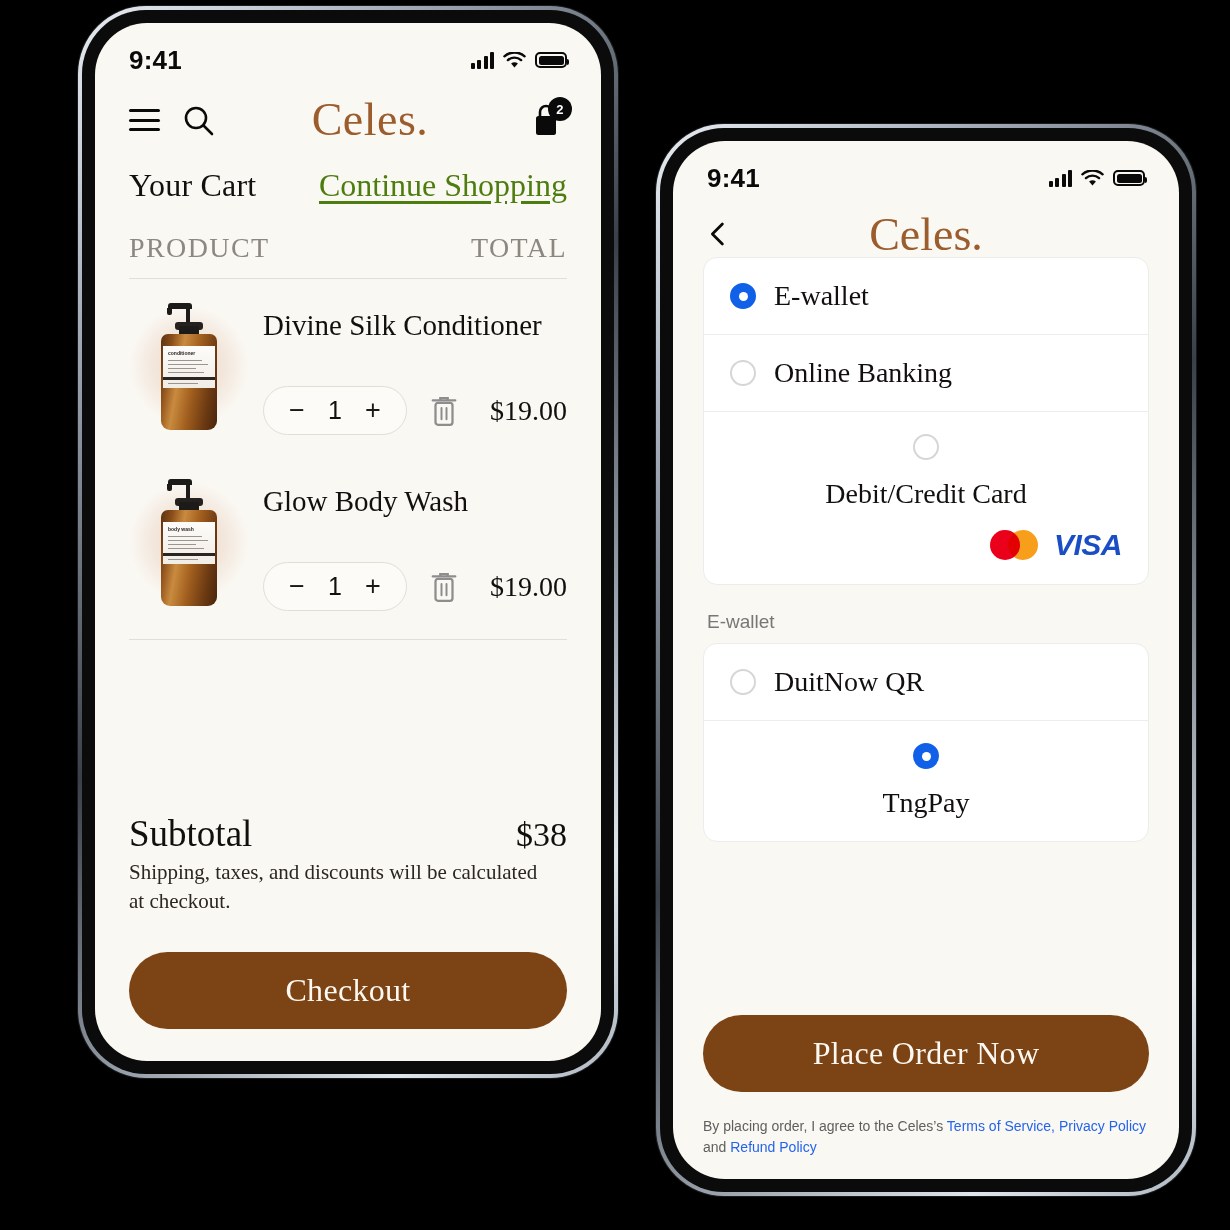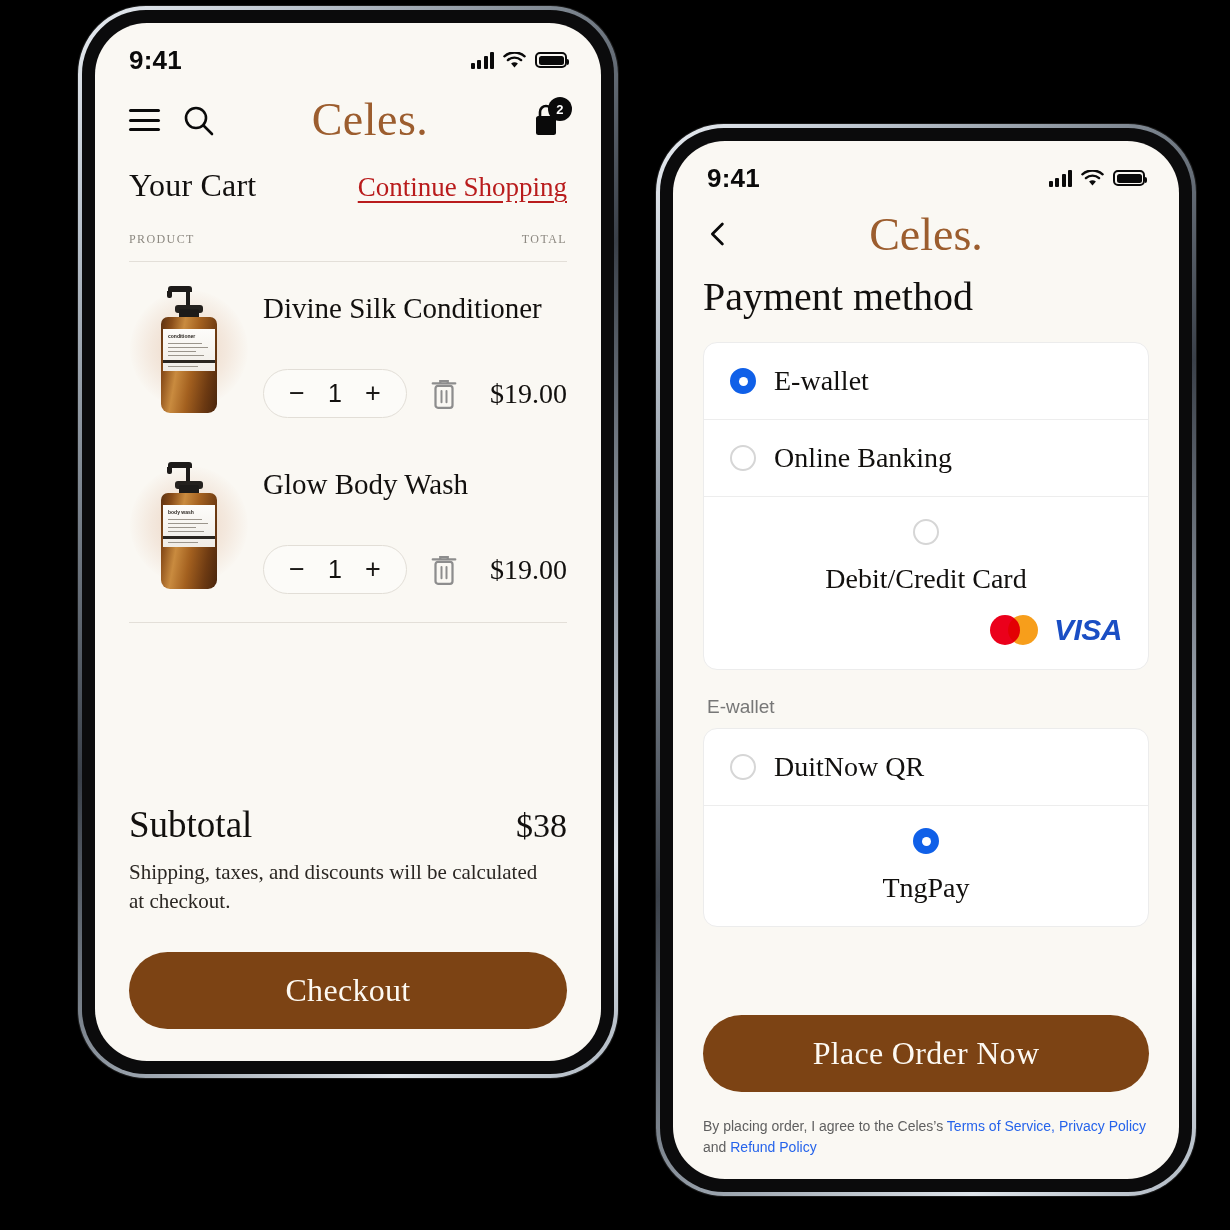--- a/index.html
+++ b/index.html
@@ -89,28 +89,28 @@
     background: #0a0a0a; color: #fff;
     font-family: "Liberation Sans", sans-serif; font-size: 13px; font-weight: bold;
     display: flex; align-items: center; justify-content: center;
   }
 
   
   .cart-body { flex: 1; display: flex; flex-direction: column; padding: 0 34px; min-height: 0; }
   .cart-head { display: flex; align-items: baseline; justify-content: space-between; margin-top: 14px; }
   .cart-title { font-size: 32px; color: #12100e; letter-spacing: .2px; }
   .continue-shopping {
-    font-size: 27px; color: #b91c1c; text-decoration: underline;
+    font-size: 32px; color: #4d7c0f; text-decoration: underline;
     text-underline-offset: 5px; cursor: pointer;
   }
   .col-head {
     display: flex; justify-content: space-between;
     margin-top: 28px; padding-bottom: 14px;
     border-bottom: 1px solid #e3dfd8;
-    font-size: 12px; letter-spacing: 1.4px; color: #8c8880;
+    font-size: 28px; letter-spacing: 1.4px; color: #8c8880;
   }
 
   .item {
     display: flex; gap: 4px; padding-top: 16px; align-items: flex-start;
   }
   .thumb {
     width: 120px; height: 142px; flex: none;
     position: relative; display: flex; align-items: center; justify-content: center;
   }
   .glow {
@@ -155,21 +155,21 @@
   .item-price {
     margin-left: auto; font-size: 28px; color: #12100e; white-space: nowrap;
   }
   .cart-divider { border-top: 1px solid #e3dfd8; margin-top: 26px; }
   .spacer { flex: 1; }
 
   
   .subtotal-row { display: flex; align-items: baseline; justify-content: space-between; }
   .subtotal-label { font-size: 37px; color: #12100e; }
   .subtotal-value { font-size: 34px; color: #12100e; }
-  .subtotal-note { font-size: 21px; line-height: 1.38; color: #2b2723; margin-top: 12px; max-width: 420px; }
+  .subtotal-note { font-size: 21px; line-height: 1.38; color: #2b2723; margin-top: 3px; max-width: 420px; }
 
   .cta {
     display: block; width: 100%; border: none; cursor: pointer;
     background: #7c4314; color: #fdf9f2;
     border-radius: 999px; padding: 20px 0;
     font-family: "Liberation Serif", serif; font-size: 32px; letter-spacing: .3px;
   }
   .cart-cta-wrap { padding: 36px 0 32px 0; }
 
   
@@ -409,21 +409,20 @@
       </div>
 
       <div class="pay-appbar">
         <svg class="back-chev" viewBox="0 0 24 24">
           <path d="M15.5 4 7.5 12l8 8" stroke="#0a0a0a" stroke-width="2.2" fill="none" stroke-linecap="round" stroke-linejoin="round"></path>
         </svg>
         <div class="pay-brand">Celes.</div>
       </div>
 
       <div class="pay-body">
-        <div class="pay-title">Payment method</div>
 
         <div class="card">
           <div class="opt">
             <div class="radio on"></div>
             <div class="opt-label">E-wallet</div>
           </div>
           <div class="opt">
             <div class="radio"></div>
             <div class="opt-label">Online Banking</div>
           </div>

